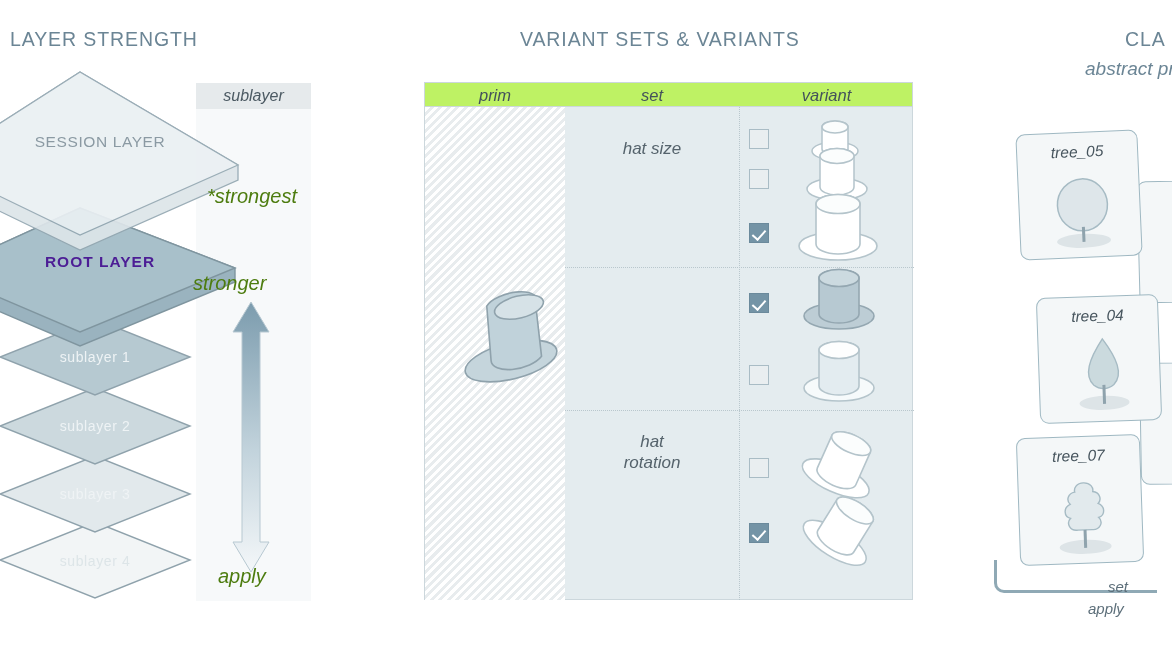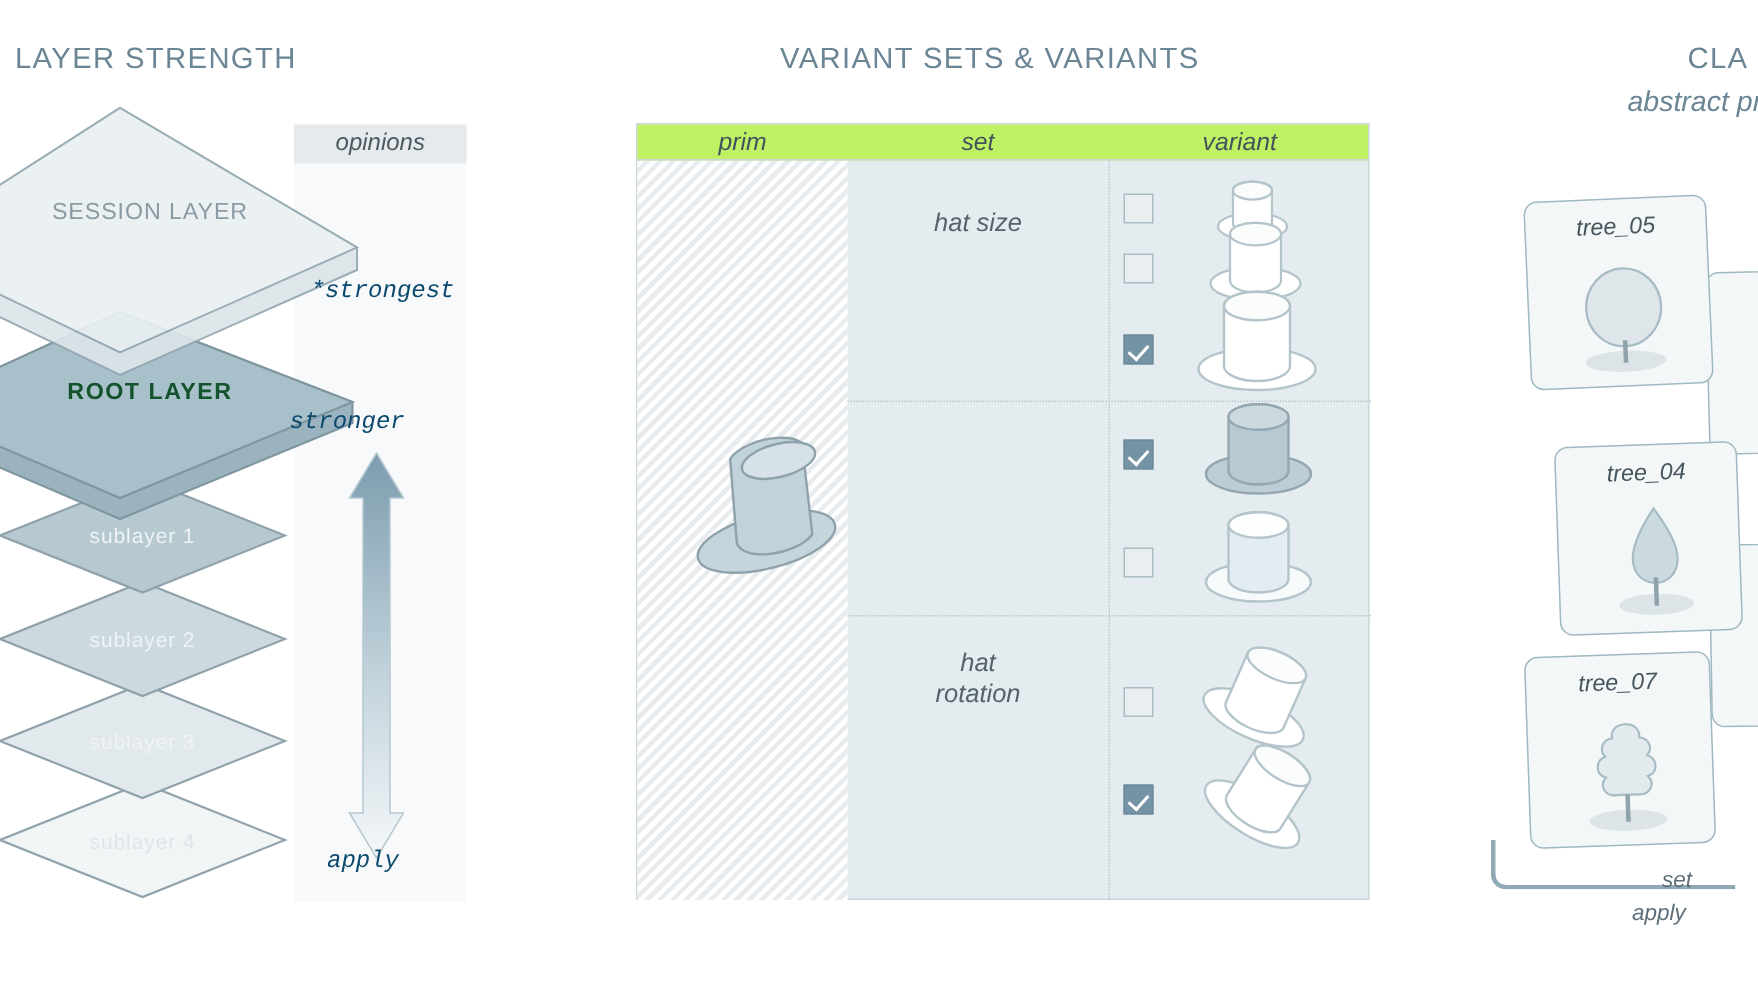--- a/index.html
+++ b/index.html
@@ -53,23 +53,22 @@
     left: 196px; top: 83px;
     width: 115px; height: 26px;
     background: #e6eaec;
     display: flex; align-items: center; justify-content: center;
   }
   .opinions-head span {
     font-size: 16px; font-style: italic; color: #4c5a63;
   }
   .op-label {
     position: absolute;
-    font-size: 16px; font-style: italic; color: #0c4a6e;
-    white-space: nowrap;
-    font-family: Liberation Mono, monospace;
+    font-size: 20px; font-style: italic; color: #4d7c0f;
+    white-space: nowrap;
   }
 
   .slab { position: absolute; }
   .slab .lbl {
     position: absolute;
     left: 0; right: 0;
     text-align: center;
     font-size: 15.5px;
     letter-spacing: 0.6px;
     pointer-events: none;
@@ -174,21 +173,21 @@
 <body>
 
 <div id="stage">
 
   <div id="panel-layers">
 
     <div class="sect-title" style="left:10px; top:28px;">LAYER STRENGTH</div>
 
     <div class="opinions-col"></div>
     <div class="opinions-head">
-      <span>opinions</span>
+      <span>sublayer</span>
     </div>
 
     <svg style="position:absolute; left:-40px; top:60px;" width="320" height="560">
       <defs>
         <linearGradient id="arrowGrad" x1="0" y1="0" x2="0" y2="1">
           <stop offset="0%" stop-color="#7c9cae"></stop>
           <stop offset="55%" stop-color="#c2d3dc"></stop>
           <stop offset="100%" stop-color="#f4f7f9"></stop>
         </linearGradient>
       </defs>
@@ -221,21 +220,21 @@
 
       <g>
         <path d="M291,242 L309,272 L300,272 L300,482 L309,482 L291,512 L273,482 L282,482 L282,272 L273,272 Z" fill="url(#arrowGrad)" stroke="#b7c8d1" stroke-width="1"></path>
       </g>
     </svg>
 
     <div class="slab" style="left:0; top:133px; width:200px;">
       <div class="lbl" style="color:#8b9aa3;">SESSION LAYER</div>
     </div>
     <div class="slab" style="left:0; top:253px; width:200px;">
-      <div class="lbl" style="color:#14532d; font-weight:bold; letter-spacing:1px;">ROOT LAYER</div>
+      <div class="lbl" style="color:#4c1d95; font-weight:bold; letter-spacing:1px;">ROOT LAYER</div>
     </div>
     <div class="slab" style="left:0; top:349px; width:190px;">
       <div class="lbl" style="color:#eef3f5; font-size:14px;">sublayer 1</div>
     </div>
     <div class="slab" style="left:0; top:418px; width:190px;">
       <div class="lbl" style="color:#eef3f5; font-size:14px;">sublayer 2</div>
     </div>
     <div class="slab" style="left:0; top:486px; width:190px;">
       <div class="lbl" style="color:#eff3f5; font-size:14px;">sublayer 3</div>
     </div>

